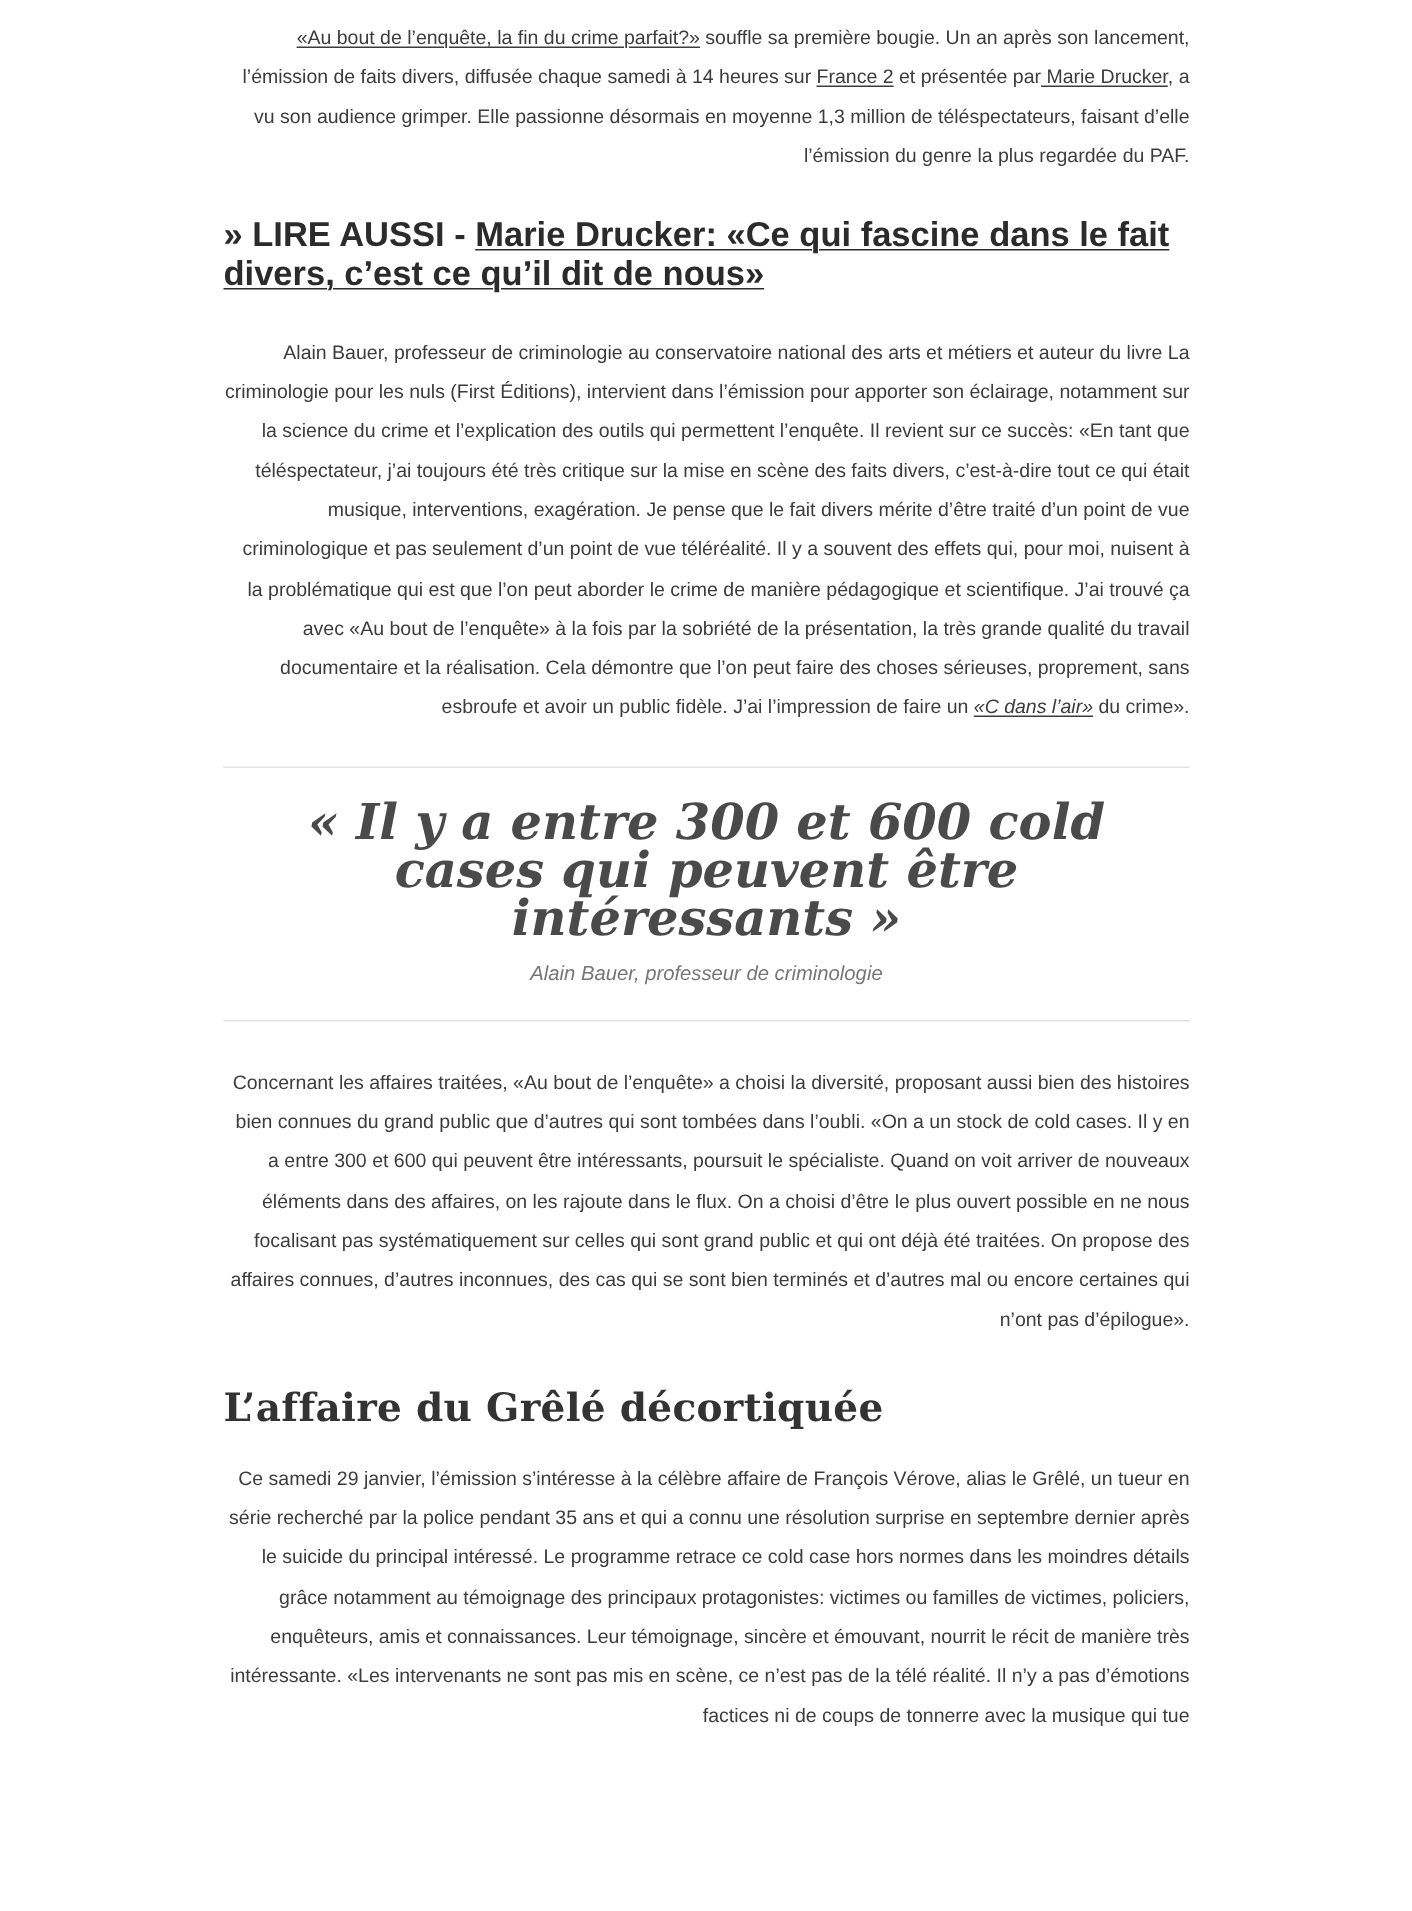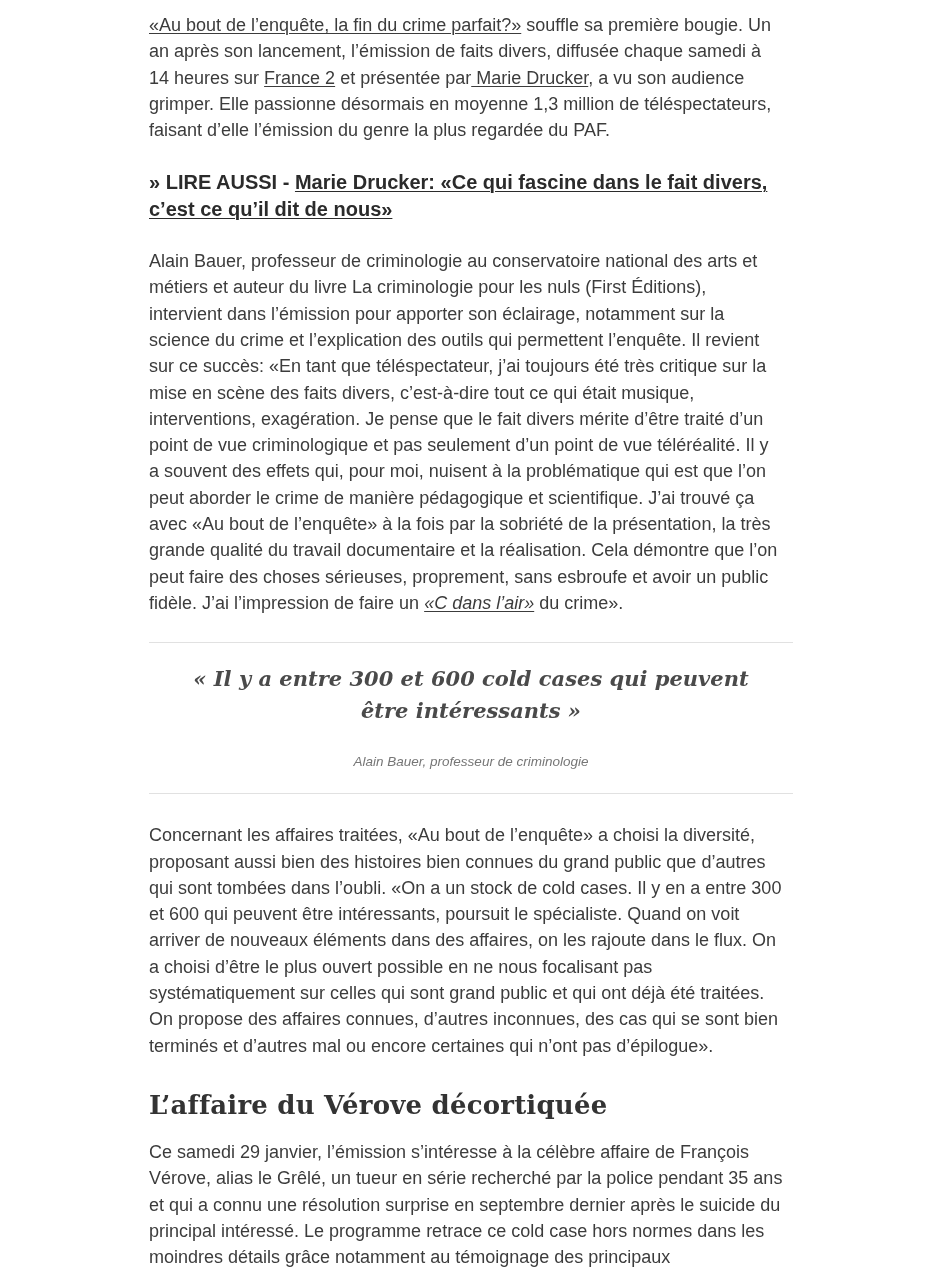--- a/index.html
+++ b/index.html
@@ -12,57 +12,57 @@
     min-height: 1274px;
     font-family: "Liberation Sans", sans-serif;
     -webkit-font-smoothing: antialiased;
   }
   main.article-body {
     width: 644px;
     margin-left: 149px;
     padding-top: 12px;
   }
   p.body-paragraph {
-    font-size: 18px;
+    font-size: 13px;
     line-height: 26.3px;
     color: #3c3c3c;
-    margin: 0 10px 26px 0;
-    text-align: left;
+    margin: 0 0 26px 0;
+    text-align: right;
   }
   a {
     color: inherit;
     text-decoration: underline;
     text-underline-offset: 2px;
     text-decoration-thickness: 1px;
     cursor: pointer;
   }
   .normal { font-style: normal; }
   .italic { }
   .bold { font-weight: 700; color: #2b2b2b; }
   .link-bold { font-weight: 700; color: #2b2b2b; }
   .link-italic { font-style: italic; text-decoration: underline; }
   p.read-also {
-    font-size: 20px;
+    font-size: 23px;
     line-height: 26.3px;
     margin: 0 0 26px 0;
     color: #2b2b2b;
   }
   figure.pull-quote {
     margin: 2px 0 28px 0;
     padding: 20px 0 22px 0;
     border-top: 1px solid #e1e1e1;
     border-bottom: 1px solid #e1e1e1;
     text-align: center;
   }
   blockquote.pull-quote-text {
-    margin: 0 28px 26px 28px;
+    margin: 0 28px 12px 28px;
     font-family: "DejaVu Serif", "Liberation Serif", serif;
     font-style: italic;
     font-weight: 600;
-    font-size: 21px;
+    font-size: 33px;
     line-height: 32px;
     color: #4a4a4a;
   }
   figcaption.pull-quote-attribution {
     font-size: 13.5px;
     font-style: italic;
     color: #767676;
     line-height: 18px;
   }
   h2.section-heading {
@@ -86,17 +86,17 @@
 
   <p class="body-paragraph"><span class="normal">Alain Bauer, professeur de criminologie au conservatoire national des arts et métiers et auteur du livre </span><span class="italic">La criminologie pour les nuls</span><span class="normal"> (First Éditions), intervient dans l’émission pour apporter son éclairage, notamment sur la science du crime et l’explication des outils qui permettent l’enquête. Il revient sur ce succès: </span><span class="italic">«En tant que téléspectateur, j’ai toujours été très critique sur la mise en scène des faits divers, c’est-à-dire tout ce qui était musique, interventions, exagération. Je pense que le fait divers mérite d’être traité d’un point de vue criminologique et pas seulement d’un point de vue téléréalité. Il y a souvent des effets qui, pour moi, nuisent à la problématique qui est que l’on peut aborder le crime de manière pédagogique et scientifique. J’ai trouvé ça avec «Au bout de l’enquête» à la fois par la sobriété de la présentation, la très grande qualité du travail documentaire et la réalisation. Cela démontre que l’on peut faire des choses sérieuses, proprement, sans esbroufe et avoir un public fidèle. J’ai l’impression de faire un </span><a class="link-italic" href="#">«C dans l’air»</a><span class="italic"> du crime</span><span class="normal">».</span></p>
 
   <figure class="pull-quote">
     <blockquote class="pull-quote-text">« Il y a entre 300 et 600 cold cases qui peuvent être intéressants »</blockquote>
     <figcaption class="pull-quote-attribution">Alain Bauer, professeur de criminologie</figcaption>
   </figure>
 
   <p class="body-paragraph"><span class="normal">Concernant les affaires traitées, «Au bout de l’enquête» a choisi la diversité, proposant aussi bien des histoires bien connues du grand public que d’autres qui sont tombées dans l’oubli. </span><span class="italic">«On a un stock de cold cases. Il y en a entre 300 et 600 qui peuvent être intéressants</span><span class="normal">, poursuit le spécialiste. </span><span class="italic">Quand on voit arriver de nouveaux éléments dans des affaires, on les rajoute dans le flux. On a choisi d’être le plus ouvert possible en ne nous focalisant pas systématiquement sur celles qui sont grand public et qui ont déjà été traitées. On propose des affaires connues, d’autres inconnues, des cas qui se sont bien terminés et d’autres mal ou encore certaines qui n’ont pas d’épilogue</span><span class="normal">».</span></p>
 
-  <h2 class="section-heading">L’affaire du Vérove décortiquée</h2>
+  <h2 class="section-heading">L’affaire du Grêlé décortiquée</h2>
 
   <p class="body-paragraph"><span class="normal">Ce samedi 29 janvier, l’émission s’intéresse à la célèbre affaire de François Vérove, alias le Grêlé, un tueur en série recherché par la police pendant 35 ans et qui a connu une résolution surprise en septembre dernier après le suicide du principal intéressé. Le programme retrace ce cold case hors normes dans les moindres détails grâce notamment au témoignage des principaux protagonistes: victimes ou familles de victimes, policiers, enquêteurs, amis et connaissances. Leur témoignage, sincère et émouvant, nourrit le récit de manière très intéressante. </span><span class="italic">«Les intervenants ne sont pas mis en scène, ce n’est pas de la télé réalité. Il n’y a pas d’émotions factices ni de coups de tonnerre avec la musique qui tue</span></p>
 
 </main>
 
 </body></html>

